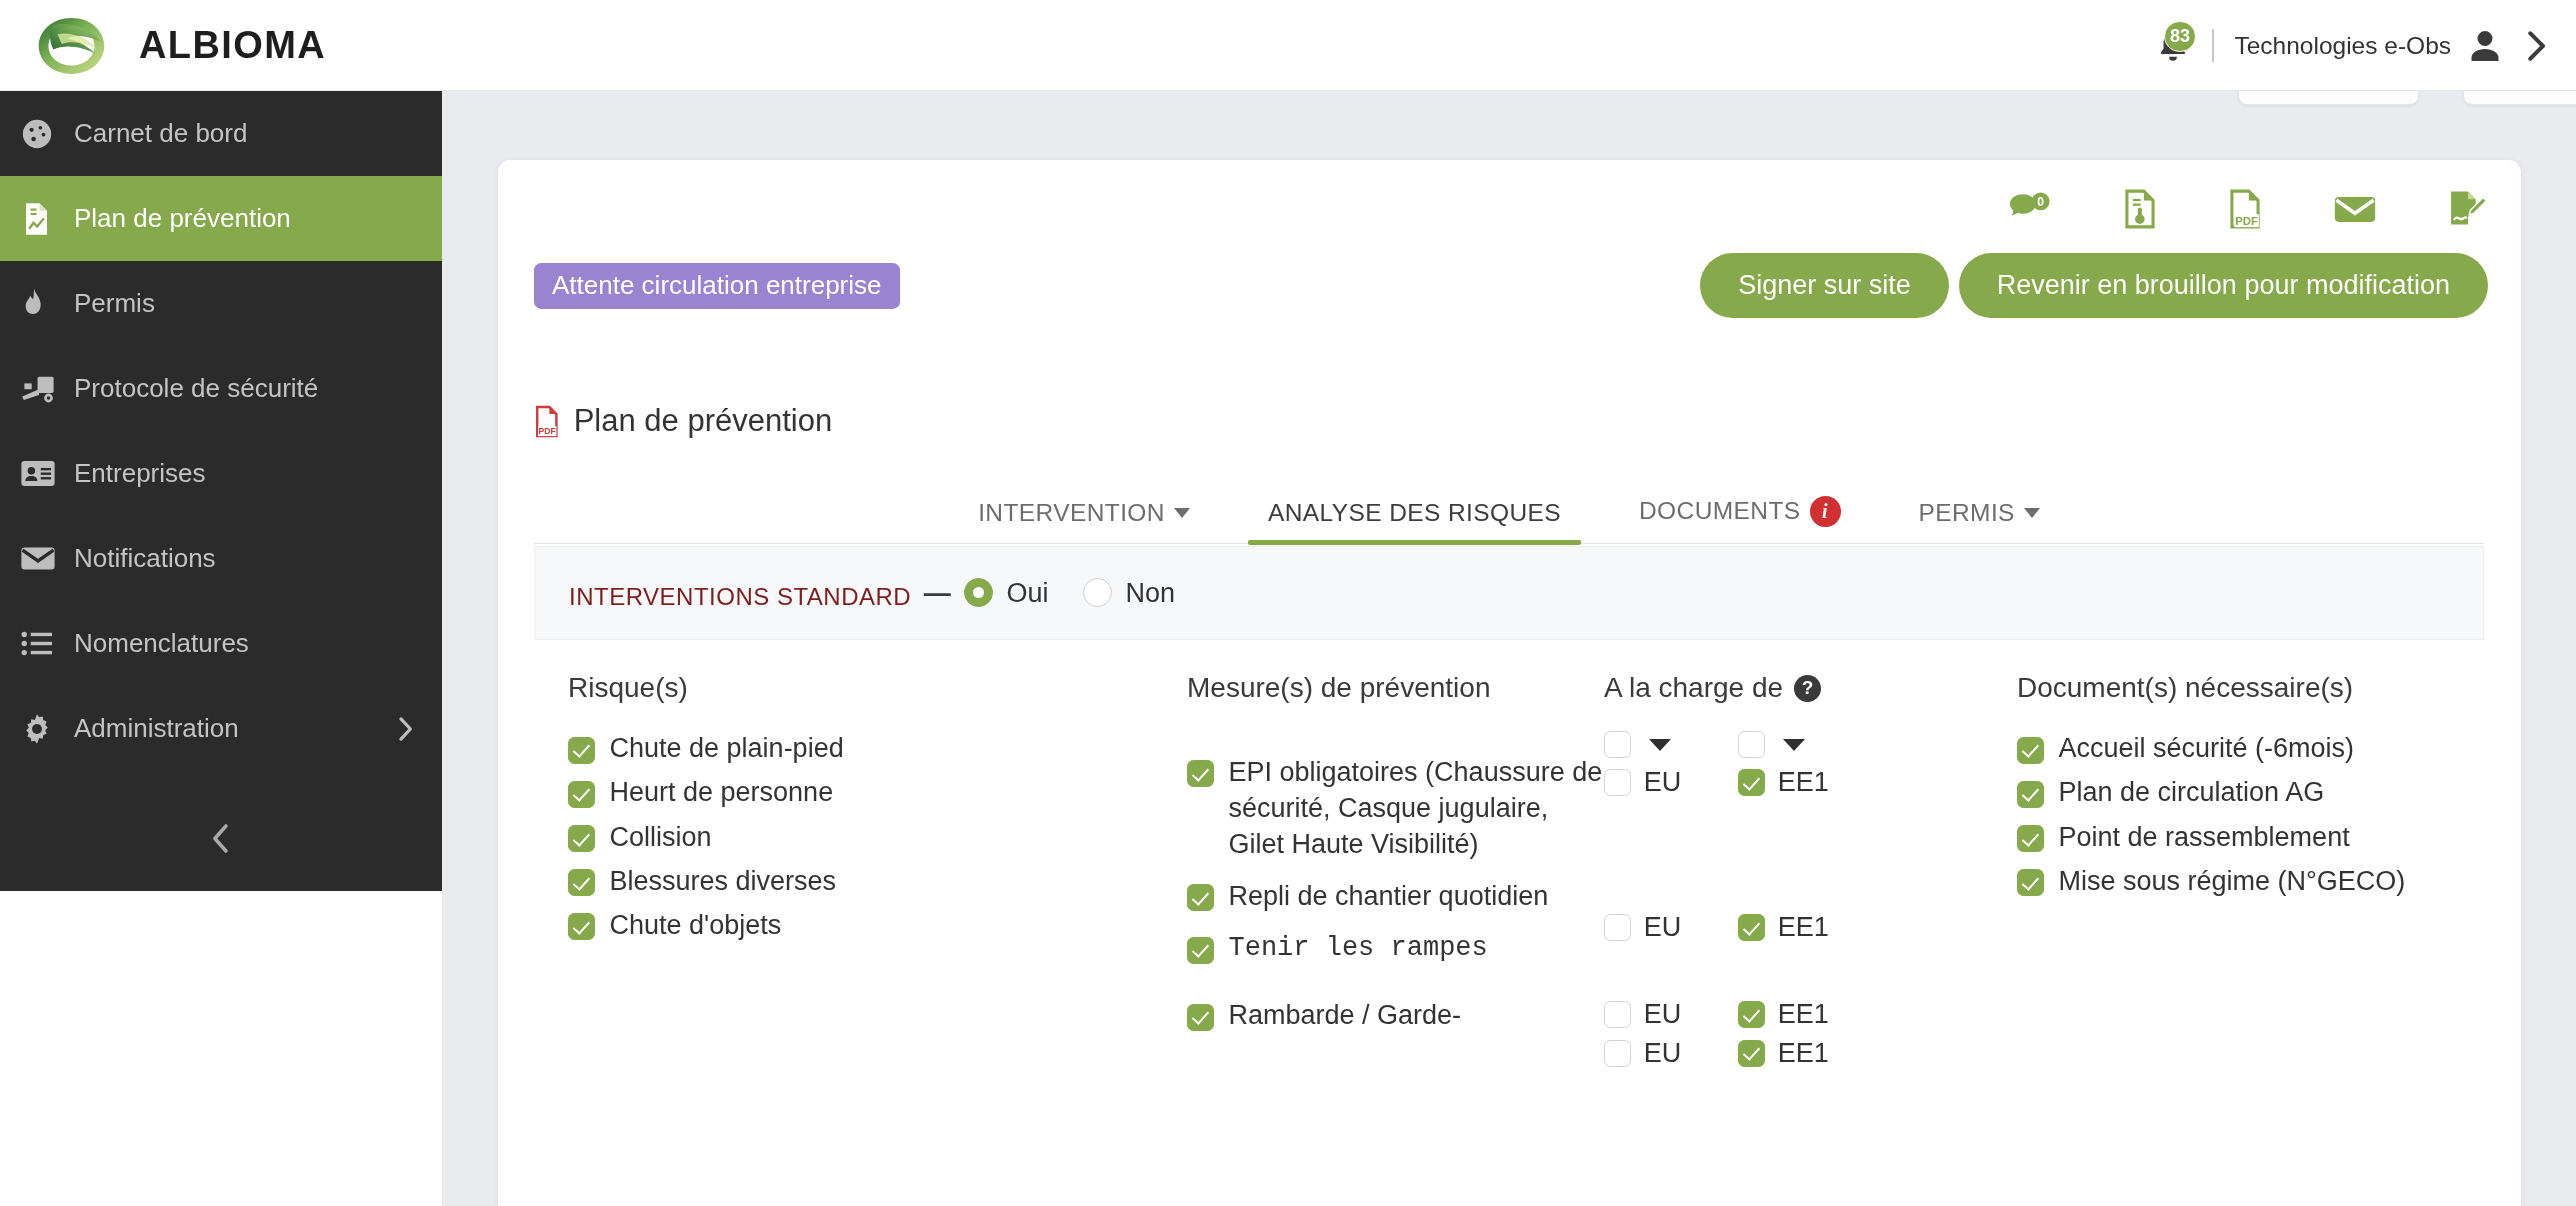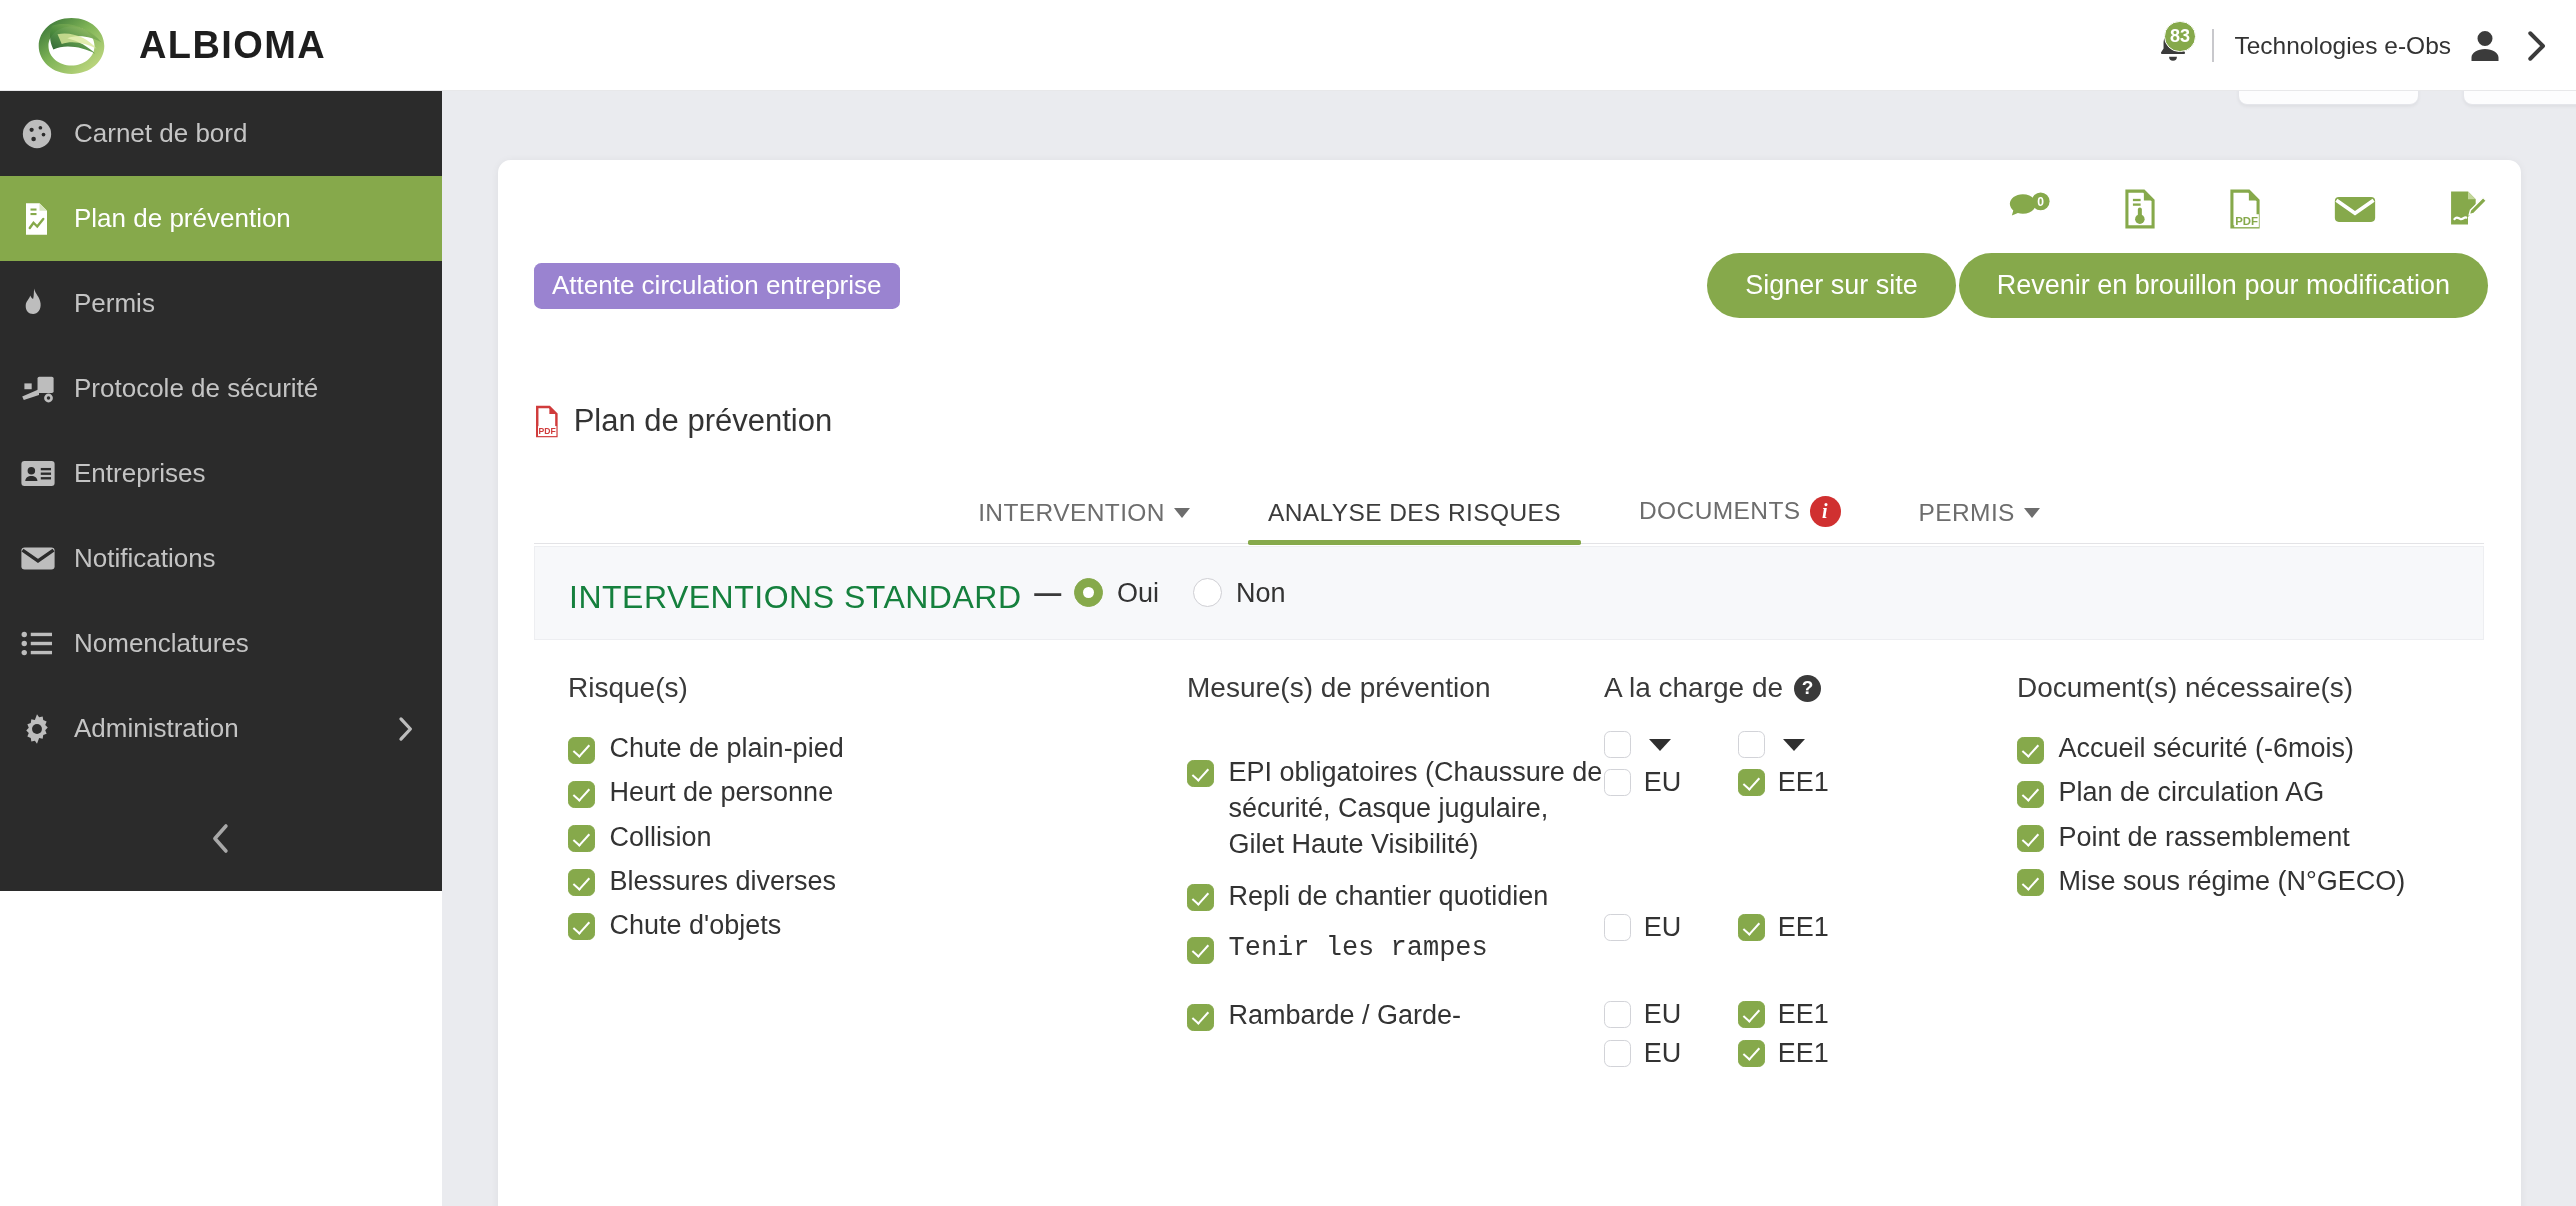--- a/index.html
+++ b/index.html
@@ -101,21 +101,21 @@
   
   #action-icons {
     position: absolute; right: 33px; top: 29px;
     display: flex; align-items: center; gap: 71px;
   }
   .act-ico { position: relative; display: flex; align-items: center; justify-content: center; }
 
   
   #btn-row {
     position: absolute; right: 33px; top: 93px;
-    display: flex; gap: 3px; align-items: center;
+    display: flex; gap: 10px; align-items: center;
   }
   .pill-btn {
     background: #86a94b; color: #ffffff;
     border: none; border-radius: 33px;
     height: 65px; padding: 0 38px;
     font-size: 27px; cursor: pointer;
     font-family: "Liberation Sans", sans-serif;
     white-space: nowrap;
   }
 
@@ -172,21 +172,21 @@
 
   
   #section-head {
     position: absolute; left: 36px; top: 386px;
     width: 1950px; height: 94px;
     background: #f7f8fa;
     border: 0.9px solid #edeef1;
     display: flex; align-items: center;
     padding-left: 34px; gap: 0;
   }
-  #section-title { font-size: 32px; color: #15803d; letter-spacing: 0.5px; margin-top: 8px; }
+  #section-title { font-size: 24px; color: #7f1d1d; letter-spacing: 0.5px; margin-top: 8px; }
   #section-dash { font-size: 27px; color: #3a3a3a; margin: 0 12.7px; font-weight: 700; }
   .radio-opt { display: flex; gap: 14px; margin-right: 34px; cursor: pointer; }
   .radio-dot {
     width: 29px; height: 29px; border-radius: 14.5px;
     border: 1.8px solid #cfcfd4; background: #fff;
     display: flex; align-items: center; justify-content: center;
   }
   .radio-dot.on { background: #86a94b; border-color: #86a94b; }
   .radio-dot.on::after {
     content: ""; width: 11px; height: 11px;

